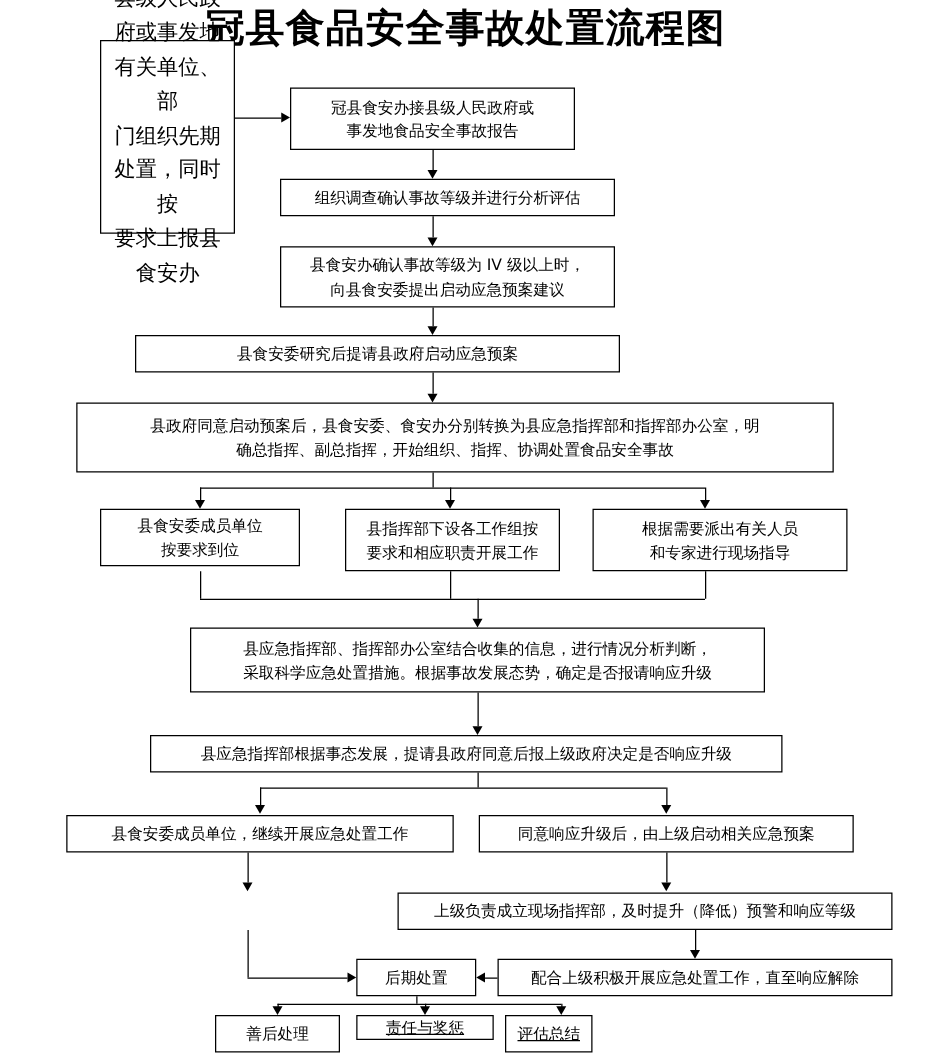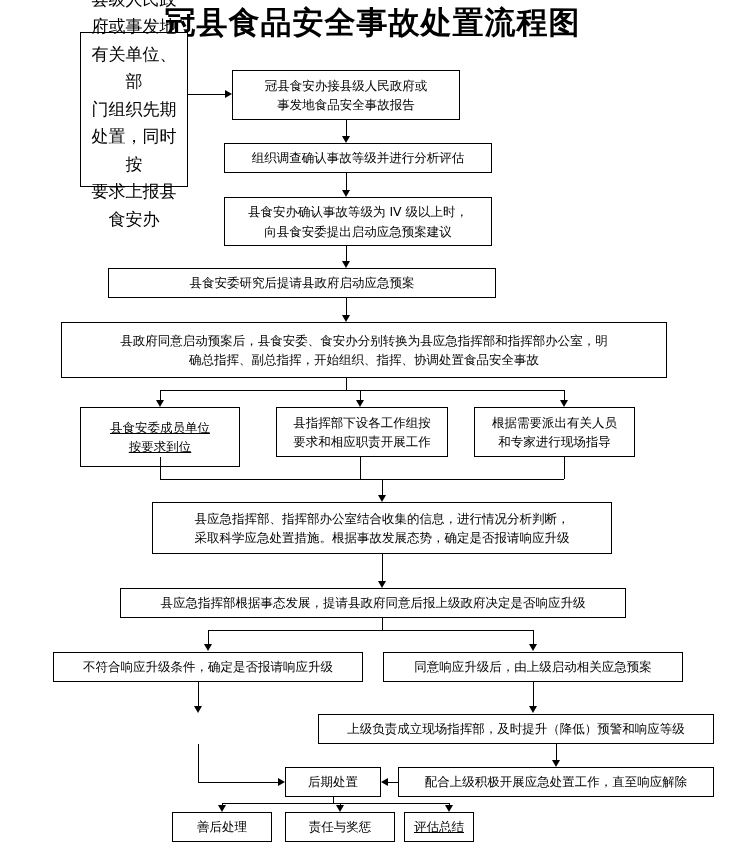--- a/index.html
+++ b/index.html
@@ -94,42 +94,42 @@
   <div class="box" style="left:224px; top:143px; width:268px; height:30px;">组织调查确认事故等级并进行分析评估</div>
 
   <div class="box" style="left:224px; top:197px; width:268px; height:49px;">县食安办确认事故等级为 IV 级以上时，
 向县食安委提出启动应急预案建议</div>
 
   <div class="box" style="left:108px; top:268px; width:388px; height:30px;">县食安委研究后提请县政府启动应急预案</div>
 
   <div class="box" style="left:61px; top:322px; width:606px; height:56px;">县政府同意启动预案后，县食安委、食安办分别转换为县应急指挥部和指挥部办公室，明
 确总指挥、副总指挥，开始组织、指挥、协调处置食品安全事故</div>
 
-  <div class="box" style="left:80px; top:407px; width:160px; height:60px;text-decoration:underline;">县食安委成员单位
+  <div class="box" style="left:80px; top:407px; width:160px; height:46px;">县食安委成员单位
 按要求到位</div>
   <div class="box" style="left:276px; top:407px; width:172px; height:50px;">县指挥部下设各工作组按
 要求和相应职责开展工作</div>
-  <div class="box" style="left:474px; top:407px; width:161px; height:50px;">根据需要派出有关人员
+  <div class="box" style="left:474px; top:407px; width:204px; height:50px;">根据需要派出有关人员
 和专家进行现场指导</div>
 
   <div class="box" style="left:152px; top:502px; width:460px; height:52px;">县应急指挥部、指挥部办公室结合收集的信息，进行情况分析判断，
 采取科学应急处置措施。根据事故发展态势，确定是否报请响应升级</div>
 
   <div class="box" style="left:120px; top:588px; width:506px; height:30px;">县应急指挥部根据事态发展，提请县政府同意后报上级政府决定是否响应升级</div>
 
-  <div class="box" style="left:53px; top:652px; width:310px; height:30px;">不符合响应升级条件，确定是否报请响应升级</div>
+  <div class="box" style="left:53px; top:652px; width:310px; height:30px;">县食安委成员单位，继续开展应急处置工作</div>
   <div class="box" style="left:383px; top:652px; width:300px; height:30px;">同意响应升级后，由上级启动相关应急预案</div>
 
   <div class="box" style="left:318px; top:714px; width:396px; height:30px;">上级负责成立现场指挥部，及时提升（降低）预警和响应等级</div>
 
   <div class="box" style="left:285px; top:767px; width:96px; height:30px;">后期处置</div>
   <div class="box" style="left:398px; top:767px; width:316px; height:30px;">配合上级积极开展应急处置工作，直至响应解除</div>
 
   <div class="box" style="left:172px; top:812px; width:100px; height:30px;">善后处理</div>
-  <div class="box" style="left:285px; top:812px; width:110px; height:30px;">责任与奖惩</div>
+  <div class="box" style="left:285px; top:812px; width:110px; height:20px;text-decoration:underline;">责任与奖惩</div>
   <div class="box" style="left:404px; top:812px; width:70px; height:30px;text-decoration:underline;">评估总结</div>
 
   <div class="conn hline" style="left:188px; top:94px; width:37px;"></div>
   <div class="arrow-right" style="left:225px; top:90px;"></div>
 
   <div class="conn vline" style="left:346px; top:120px; height:16px;"></div>
   <div class="arrow-down" style="left:342px; top:136px;"></div>
 
   <div class="conn vline" style="left:346px; top:173px; height:17px;"></div>
   <div class="arrow-down" style="left:342px; top:190px;"></div>

